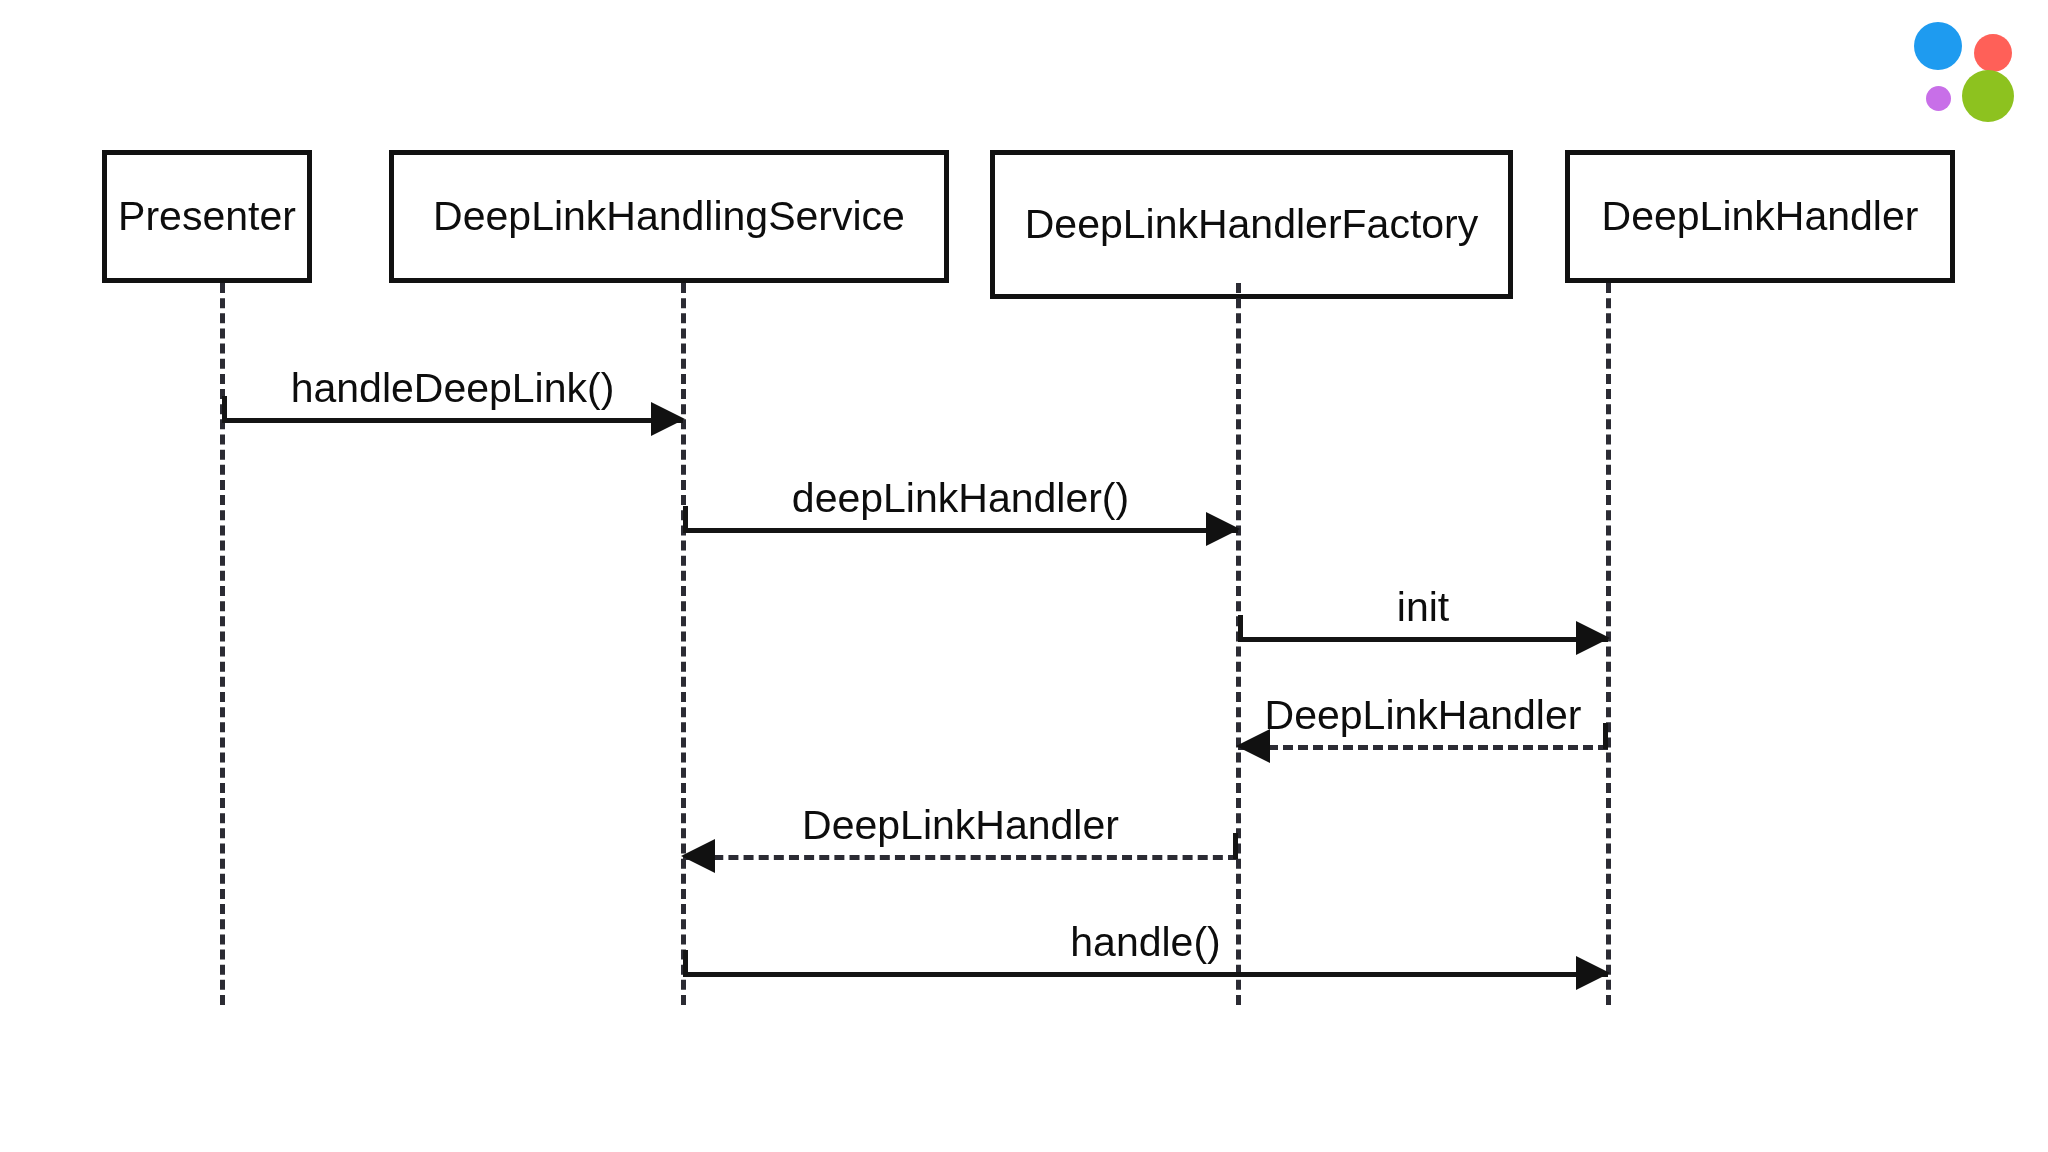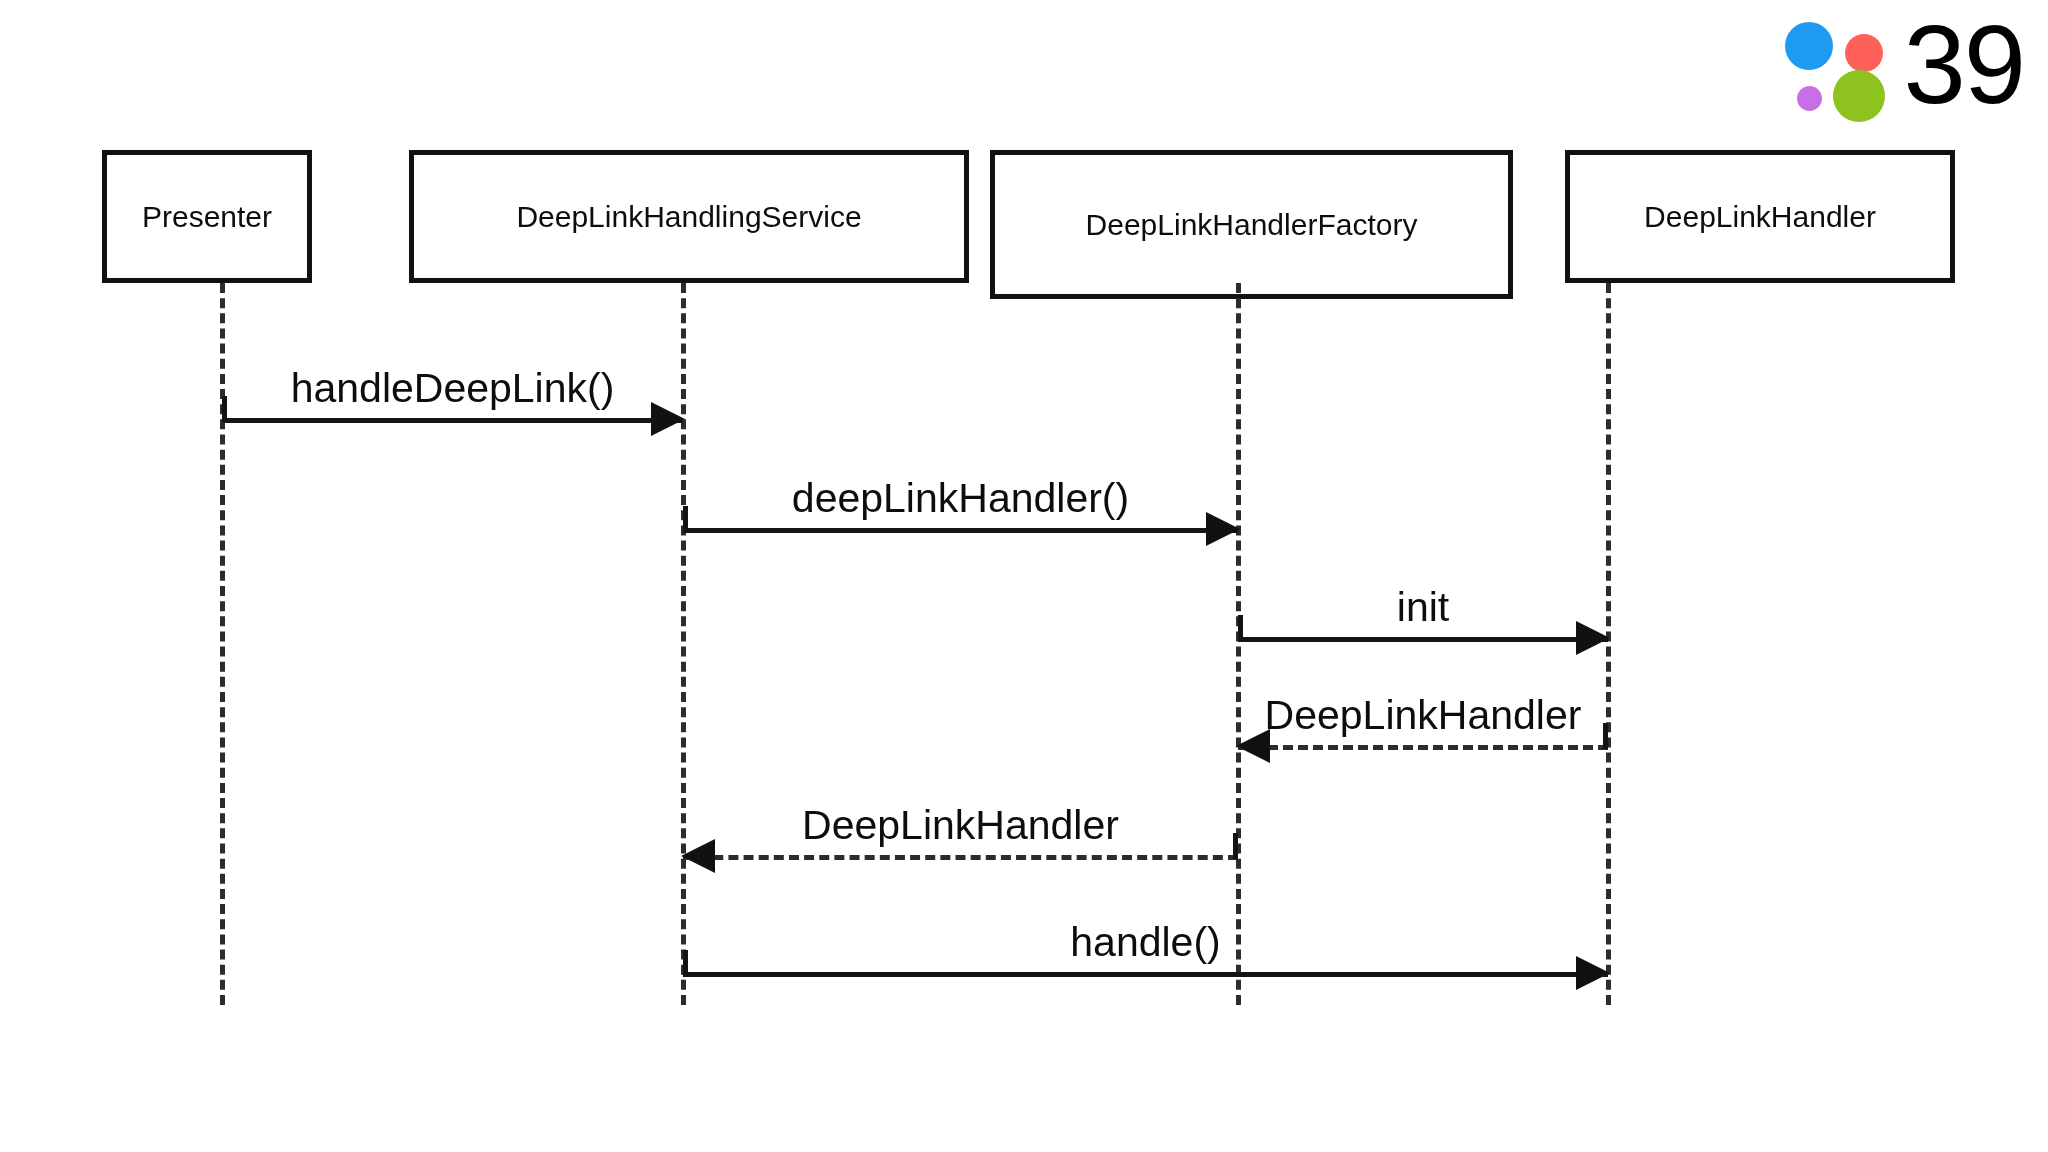--- a/index.html
+++ b/index.html
@@ -51,21 +51,21 @@
   .lifeline-box {
     position: absolute;
     box-sizing: border-box;
     border: 5px solid #111111;
     background: #ffffff;
     display: flex;
     align-items: center;
     justify-content: center;
   }
   .lifeline-box-label {
-    font-size: 30px;
+    font-size: 41px;
     color: #0d0d0d;
     white-space: nowrap;
   }
   .lifeline {
     position: absolute;
     width: 0;
     border-left: 5px dashed #2b2b33;
   }
   .message {
     position: absolute;
@@ -122,28 +122,27 @@
 
 <div id="canvas">
 
   <div class="brand-badge">
     <div class="dot-cluster">
       <span class="dot dot-blue" style="background: rgb(30, 155, 240);"></span>
       <span class="dot dot-red" style="background: rgb(255, 96, 88);"></span>
       <span class="dot dot-purple" style="background: rgb(200, 111, 232);"></span>
       <span class="dot dot-green" style="background: rgb(141, 194, 31);"></span>
     </div>
-    <div class="brand-number">39</div>
   </div>
 
   <div id="participants">
       <div class="lifeline-box" style="left: 102px; top: 150px; width: 210px; height: 133px;">
         <span class="lifeline-box-label">Presenter</span>
       </div>
-      <div class="lifeline-box" style="left: 409px; top: 150px; width: 560px; height: 133px;">
+      <div class="lifeline-box" style="left: 389px; top: 150px; width: 560px; height: 133px;">
         <span class="lifeline-box-label">DeepLinkHandlingService</span>
       </div>
       <div class="lifeline-box" style="left: 990px; top: 150px; width: 523px; height: 149px;">
         <span class="lifeline-box-label">DeepLinkHandlerFactory</span>
       </div>
       <div class="lifeline-box" style="left: 1565px; top: 150px; width: 390px; height: 133px;">
         <span class="lifeline-box-label">DeepLinkHandler</span>
       </div>
     </div>
   <div id="lifelines">

